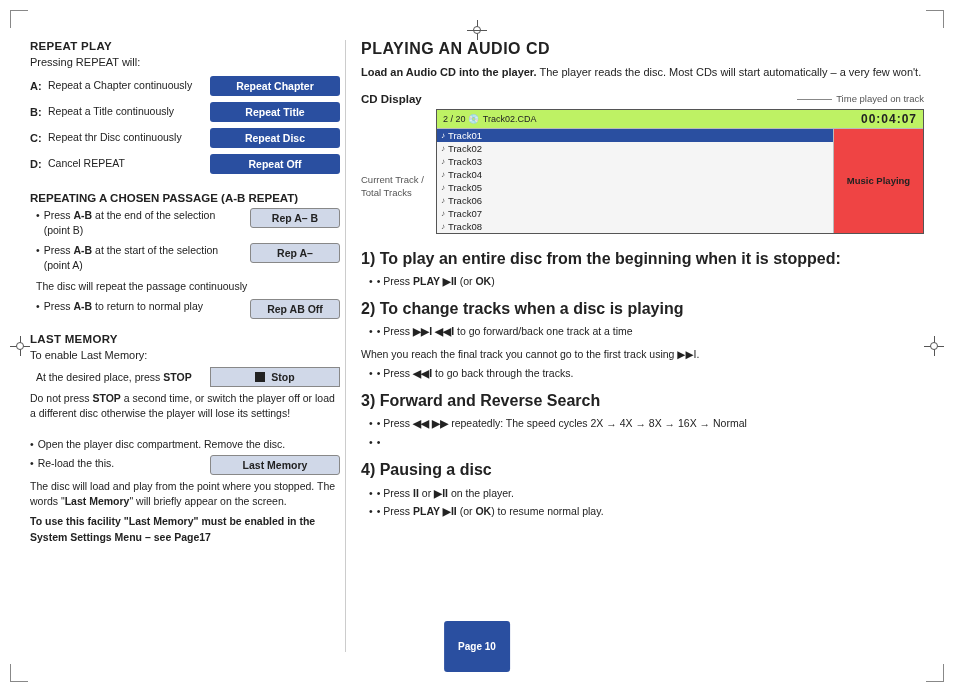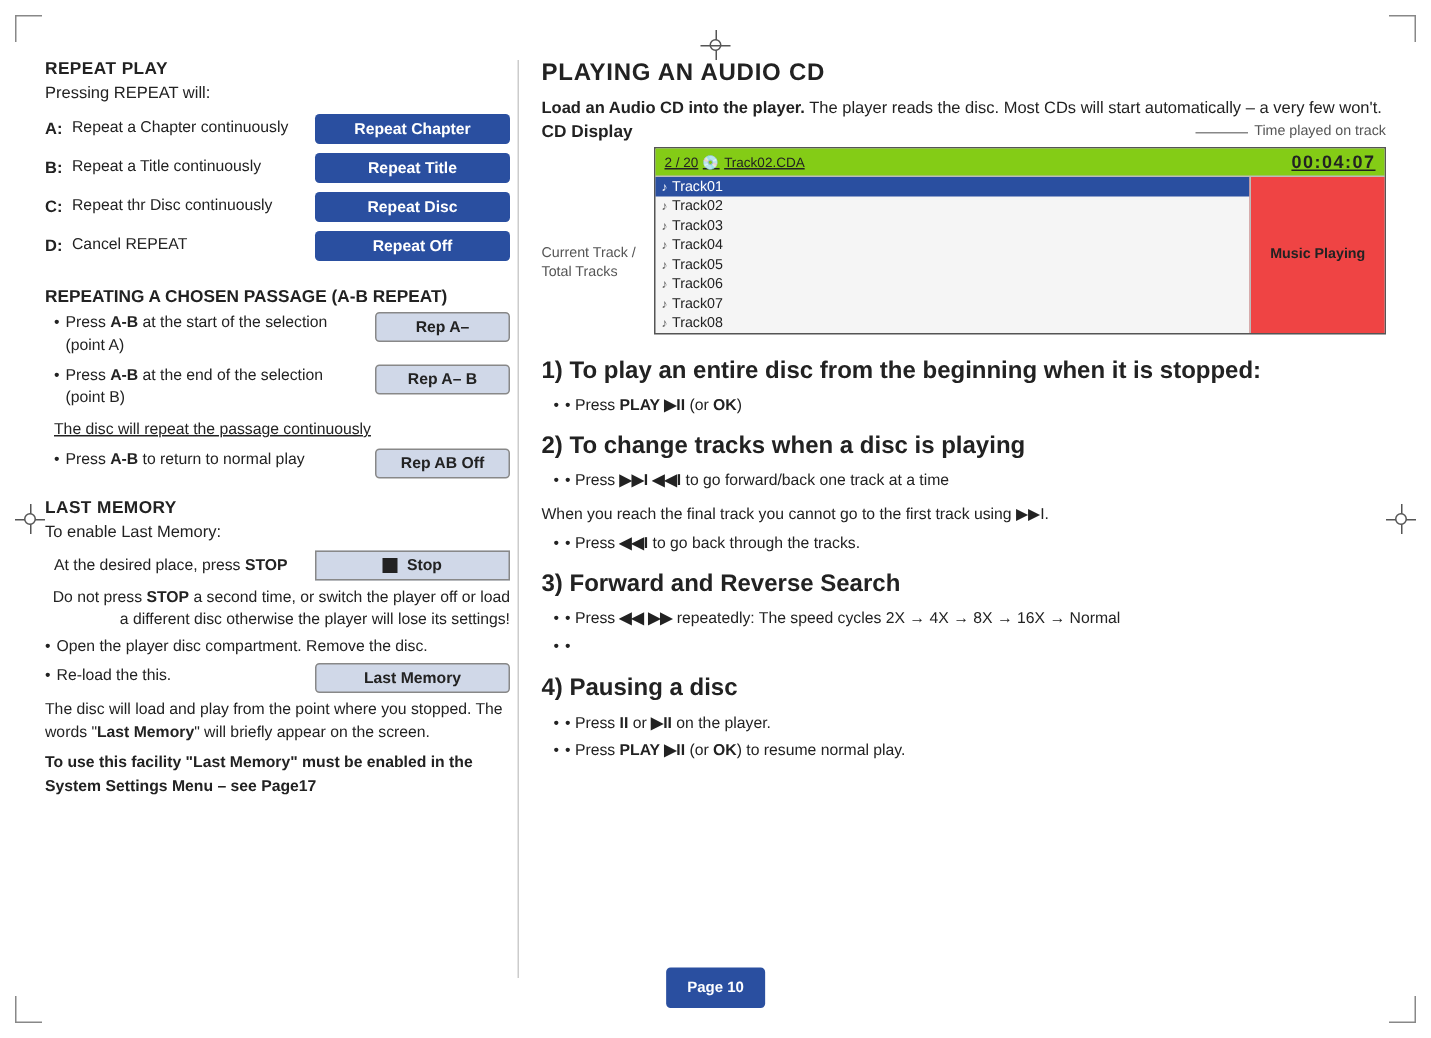--- a/index.html
+++ b/index.html
@@ -260,22 +260,21 @@
       min-width: 130px;
       text-align: center;
       cursor: pointer;
       margin-left: auto;
       display: block;
     }
 
     .lm-note {
       font-size: 10.5px;
       line-height: 1.4;
-      margin-bottom: 3px;
-      text-align: right;
+      margin-bottom: 16px;
     }
 
     .lm-bullet {
       display: flex;
       align-items: flex-start;
       font-size: 10.5px;
       margin-bottom: 3px;
       line-height: 1.4;
       text-align: right;
     }
@@ -296,21 +295,21 @@
       font-size: 16px;
       font-weight: bold;
       text-transform: uppercase;
       margin-bottom: 6px;
       letter-spacing: 0.5px;
     }
 
     .load-desc {
       font-size: 11px;
       line-height: 1.5;
-      margin-bottom: 1px;
+      margin-bottom: 12px;
     }
 
     .cd-display-label {
       font-weight: bold;
       font-size: 11.5px;
       margin-bottom: 4px;
     }
 
     
     .cd-display {
@@ -332,28 +331,27 @@
       padding-top: 30px;
     }
 
     .cd-screen {
       border: 1.5px solid #555;
       flex: 1;
       background: #f5f5f5;
     }
 
     .cd-screen-header {
-      background: #84cc16;
+      background: #bef264;
       padding: 2px 6px;
       border-bottom: 1px solid #bbb;
       display: flex;
       justify-content: space-between;
       align-items: center;
       font-size: 10px;
-      text-decoration: underline;
     }
 
     .cd-time {
       font-size: 12px;
       font-weight: bold;
       letter-spacing: 1px;
     }
 
     .cd-track-info {
       font-size: 9px;
@@ -433,21 +431,21 @@
     
     .page-number {
       position: absolute;
       bottom: 20px;
       left: 50%;
       transform: translateX(-50%);
       background: #2a4fa0;
       color: #fff;
       font-size: 10px;
       font-weight: bold;
-      padding: 8px 14px;
+      padding: 20px 14px;
       border-radius: 3px;
     }
 
     
     .divider-v {
       width: 1px;
       background: #ccc;
       margin: 0 5px;
       flex-shrink: 0;
     }
@@ -517,37 +515,37 @@
 
       </div>
     </div>
 
     <div class="ab-section">
       <div class="ab-title">REPEATING A CHOSEN PASSAGE (A-B Repeat)</div>
 
       <div style="display:flex; align-items:flex-start; margin-bottom:3px;">
         <div style="flex:1;">
           <div class="bullet-item">
-            <span>Press <span class="bold-text">A-B</span> at the start of the selection (point A)</span>
+            <span>Press <span class="bold-text">A-B</span> at the end of the selection (point B)</span>
           </div>
         </div>
-        <button class="btn-ab">Rep A–</button>
+        <button class="btn-ab">Rep A– B</button>
       </div>
 
       <div style="display:flex; align-items:flex-start; margin-bottom:3px;">
         <div style="flex:1;">
           <div class="bullet-item">
-            <span>Press <span class="bold-text">A-B</span> at the end of the selection (point B)</span>
+            <span>Press <span class="bold-text">A-B</span> at the start of the selection (point A)</span>
           </div>
         </div>
-        <button class="btn-ab">Rep A– B</button>
+        <button class="btn-ab">Rep A–</button>
       </div>
 
       <div style="display:flex; align-items:flex-start; margin-bottom:3px;">
-        <div class="ab-normal-text" style="flex:1;text-decoration:underline;">The disc will repeat the passage continuously</div>
+        <div class="ab-normal-text" style="flex:1;">The disc will repeat the passage continuously</div>
       </div>
 
       <div style="display:flex; align-items:flex-start; margin-bottom:3px;">
         <div style="flex:1;">
           <div class="bullet-item">
             <span>Press <span class="bold-text">A-B</span> to return to normal play</span>
           </div>
         </div>
         <button class="btn-ab">Rep AB Off</button>
       </div>

